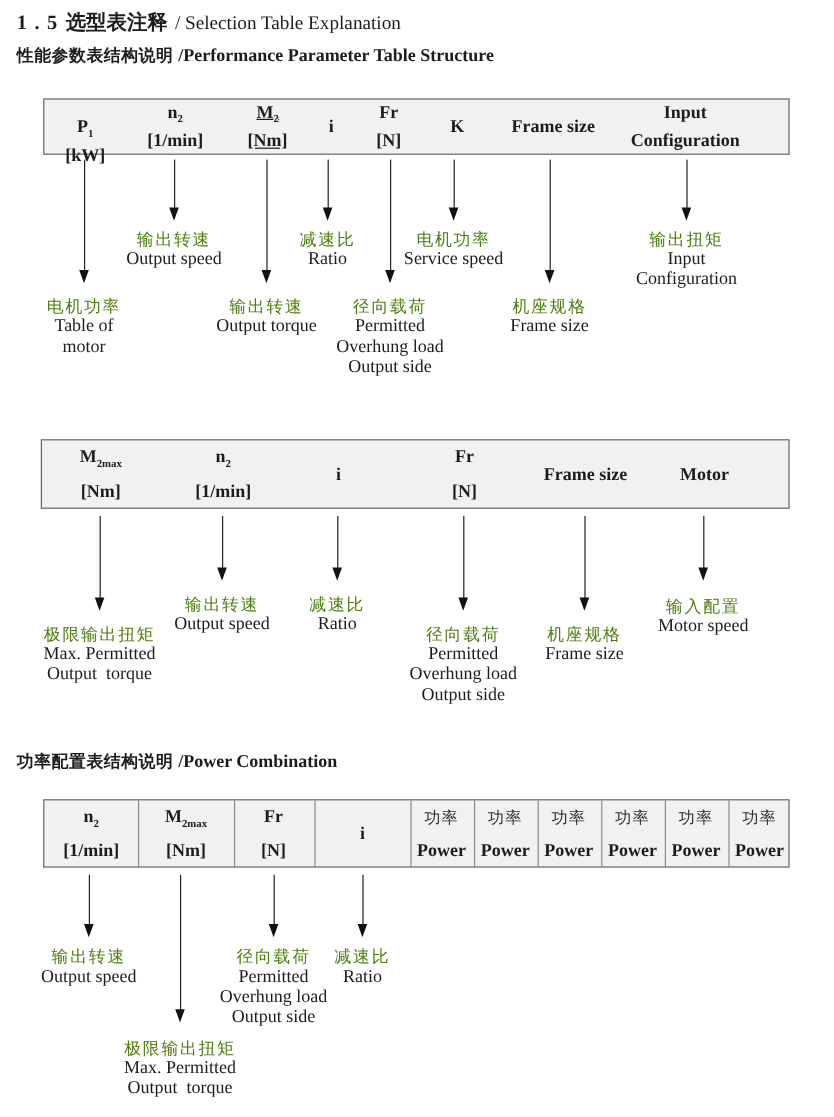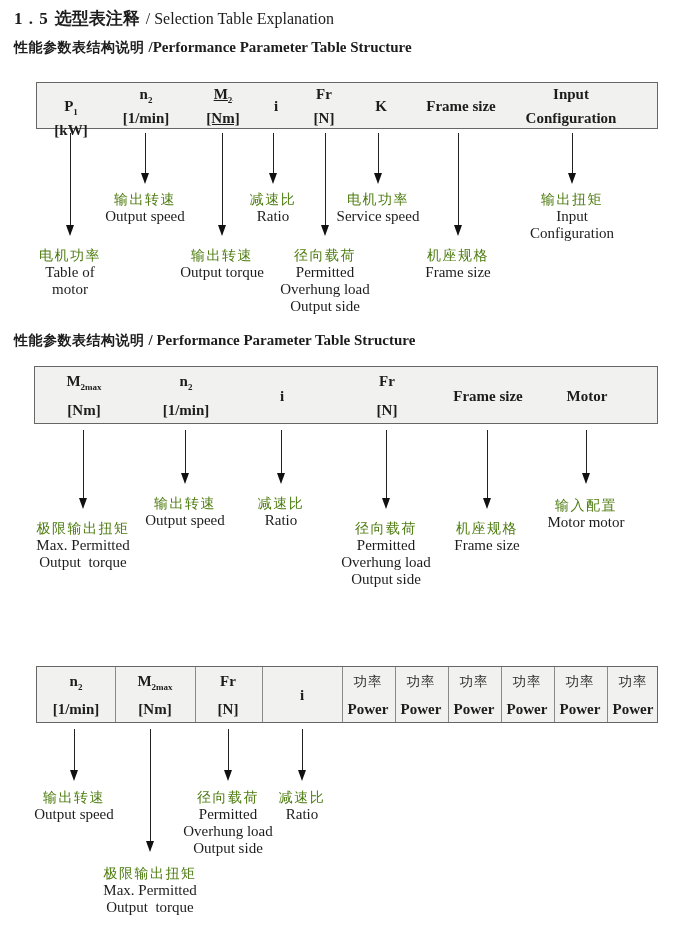--- a/index.html
+++ b/index.html
@@ -42,22 +42,22 @@
 <body>
 
 <div class="page" style="--table-bg: #f1f1ef; --table-border: #666666; --divider: #8a8a8a; color: rgb(28, 28, 28);">
   <div class="doc-title">
     <span class="t-num">1 . 5</span><span class="t-cn">选型表注释</span><span class="t-en">/ Selection Table Explanation</span>
   </div>
 
   <div class="sec-heading h1">
     <span class="h-cn">性能参数表结构说明</span><span class="h-en">/Performance Parameter Table Structure</span>
   </div>
-  <div class="sec-heading h2">
-    <span class="h-cn">性能参数表结构说明</span><span class="h-en">/ Performance Parameter Table Structure</span>
+  <div class="sec-heading h3">
+    <span class="h-cn">功率配置表结构说明</span><span class="h-en">/Power Combination</span>
   </div>
 
   <div id="diagram">
       <div class="tbox" style="left: 36px; top: 82px; width: 622px; height: 47px;">
         <div class="tcell" style="left: 34px; height: 47px; margin-top: 12px;">
           <div class="tline">P<sub>1</sub></div>
           <div class="tline">[kW]</div>
         </div>
         <div class="tcell" style="left: 109px; height: 47px;">
           <div class="tline">n<sub>2</sub></div>
@@ -190,21 +190,21 @@
       <div class="aline" style="left: 487px; top: 430px; height: 69px;"></div>
       <div class="ahead" style="left: 487px; top: 498px;"></div>
       <div class="clabel" style="left: 487px; top: 519px;">
         <div class="l-cn">机座规格</div>
         <div class="l-en">Frame size</div>
       </div>
       <div class="aline" style="left: 586px; top: 430px; height: 44px;"></div>
       <div class="ahead" style="left: 586px; top: 473px;"></div>
       <div class="clabel" style="left: 586px; top: 496px;">
         <div class="l-cn">输入配置</div>
-        <div class="l-en">Motor motor</div>
+        <div class="l-en">Motor speed</div>
       </div>
       <div class="tbox" style="left: 36px; top: 666px; width: 622px; height: 57px;">
         <div class="tdiv" style="left: 78px;"></div>
         <div class="tdiv" style="left: 158px;"></div>
         <div class="tdiv" style="left: 225px;"></div>
         <div class="tdiv" style="left: 305px;"></div>
         <div class="tdiv" style="left: 358px;"></div>
         <div class="tdiv" style="left: 411px;"></div>
         <div class="tdiv" style="left: 464px;"></div>
         <div class="tdiv" style="left: 517px;"></div>

